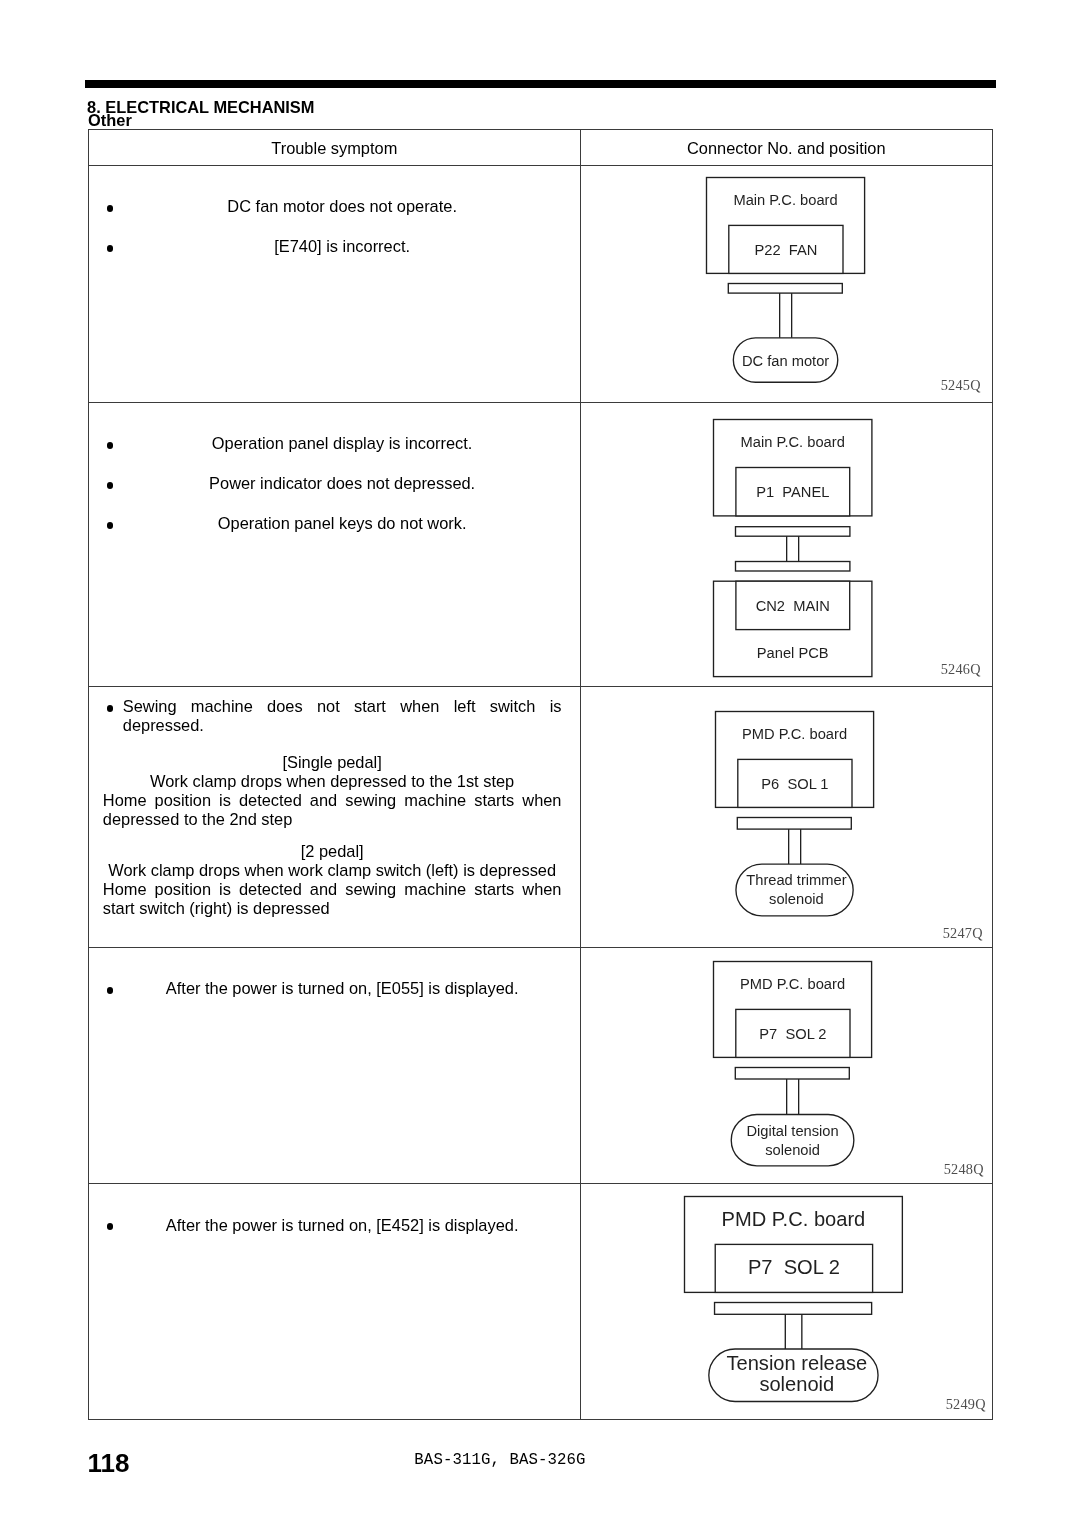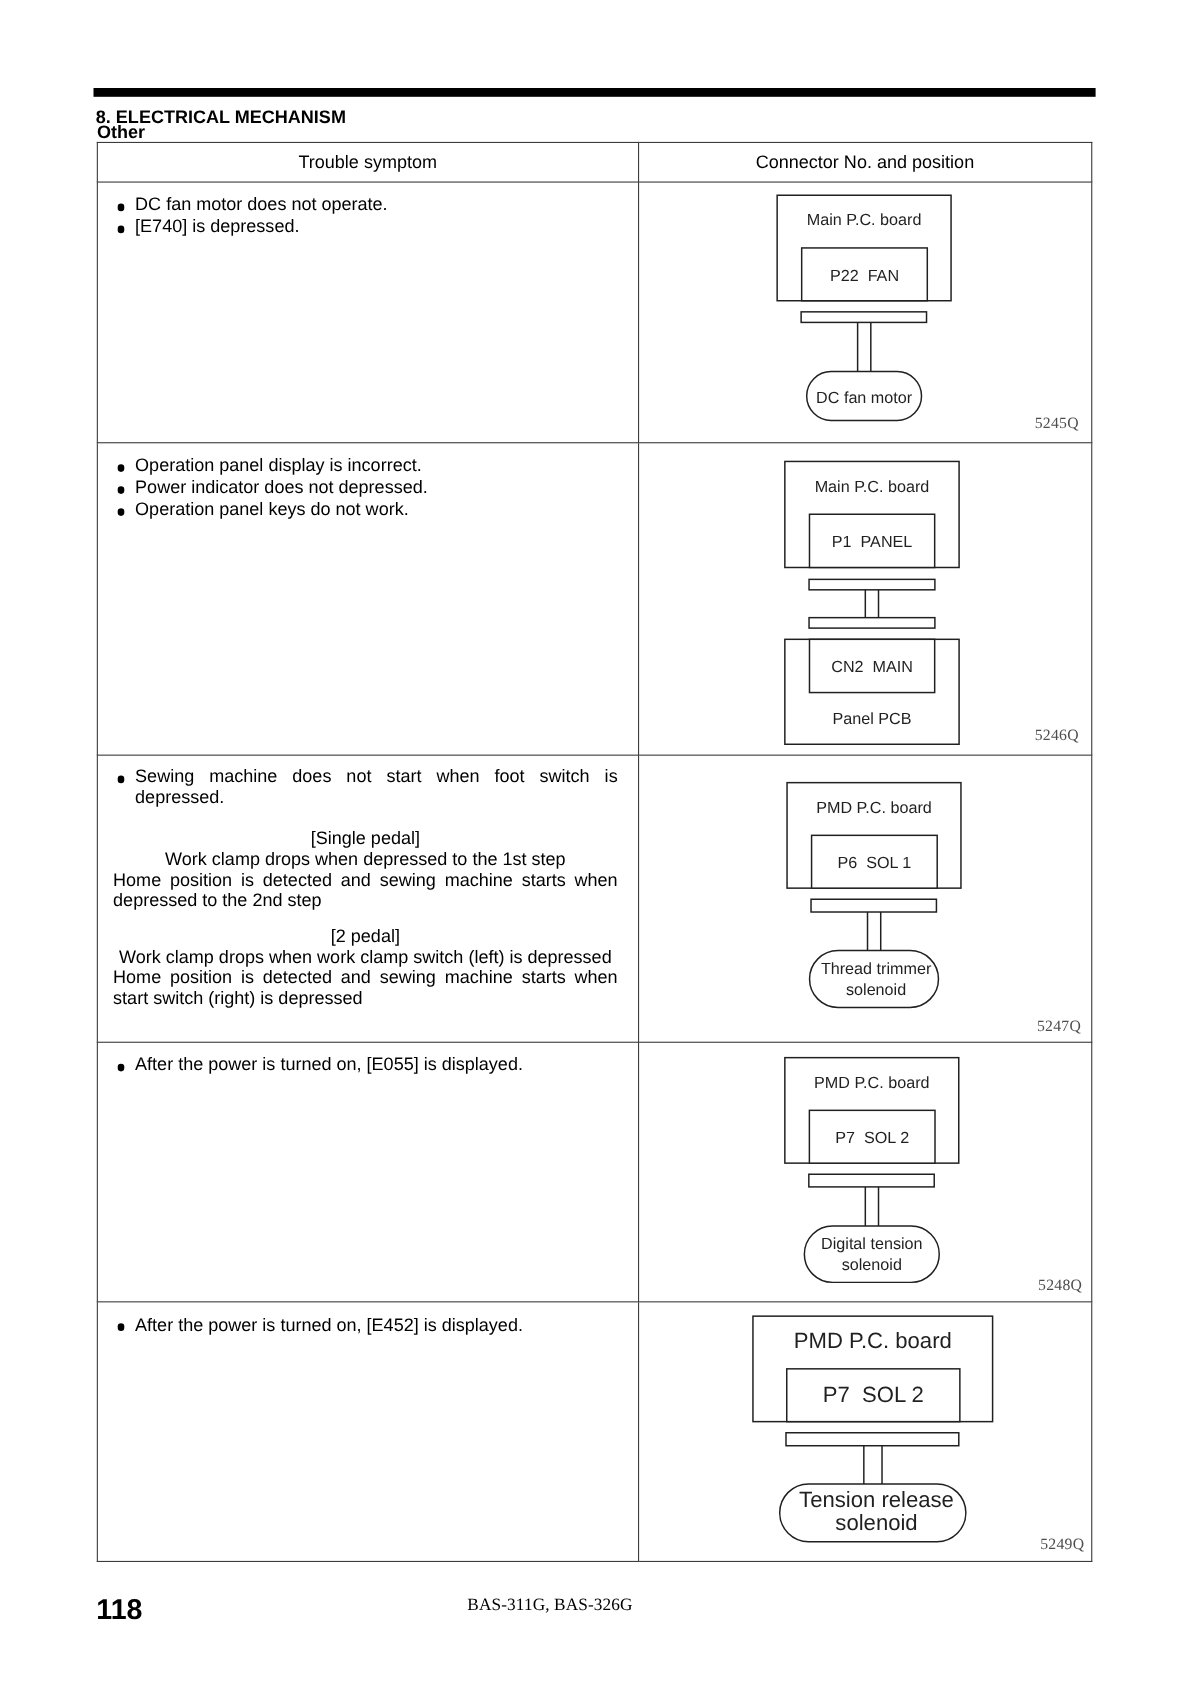--- a/index.html
+++ b/index.html
@@ -37,37 +37,37 @@
 
   .cell-sym { position:relative; }
   .symwrap { padding-top:10px; }
   .symlist { margin:0; padding:0; list-style:none; }
   .symlist li { position:relative; padding-left:34px; font-size:16.40px; line-height:19.95px;
                 text-align:justify; padding-right:18.3px; }
   .symlist li::before {
     content:""; position:absolute; left:17.8px; top:7.8px;
     width:6.9px; height:6.9px; border-radius:50%; background:#000;
   }
-  .symlist li.nojust { text-align:left; }
+  .symlist li.nojust { text-align:center;margin-top:20px; }
   .para { font-size:16.40px; line-height:19.0px; text-align:justify; padding-left:14px;
           padding-right:18.3px; margin:0; }
   .para.nojust { text-align:center; }
   .gap { height:17.0px; }
   .gap2 { height:13.9px; }
   .symwrap.tight .symlist li { line-height:19.2px; }
 
   .cell-fig { position:relative; }
   .figid { position:absolute; font-family:"Liberation Serif", serif;
            font-size:14.3px; color:#1d4ed8; letter-spacing:0.25px; white-space:nowrap; }
   .dsvg { display:block; position:absolute; }
 
   #page-number { position:absolute; left:87.6px; top:1453.2px; font-size:26px;
                  font-weight:bold; line-height:20px; }
   #model-footer { position:absolute; left:0; top:1450px; width:1000px; text-align:center;
-                  font-family:Liberation Serif, serif; font-size:15.7px; line-height:20px;
+                  font-family:Liberation Mono, monospace; font-size:15.7px; line-height:20px;
                   letter-spacing:0.1px; }
 </style>
 </head>
 <body>
 
 <div class="page">
 
   <div id="section-header">8. ELECTRICAL MECHANISM</div>
   <div id="header-rule"></div>
   <div id="group-label">Other</div>
@@ -82,21 +82,21 @@
         <th><span>Trouble symptom</span></th>
         <th><span>Connector No. and position</span></th>
       </tr>
     </thead>
     <tbody>
       <tr style="height:237px">
           <td class="cell-sym">
             <div class="symwrap" style="padding-top:11.8px">
               <ul class="symlist">
                 <li class="symlist-item nojust">DC fan motor does not operate.</li>
-                <li class="symlist-item nojust">[E740] is depressed.</li>
+                <li class="symlist-item nojust">[E740] is incorrect.</li>
               </ul>
             </div>
           </td>
           <td class="cell-fig">
             <svg class="dsvg" style="left:121.0px; top:7.9px;" width="175" height="220" viewBox="0 0 175 220" xmlns="http://www.w3.org/2000/svg" font-family="Liberation Sans, sans-serif">
               <rect x="4.50" y="4.50" width="158.10" height="95.90" fill="#ffffff" stroke="#231f20" stroke-width="1.35"></rect>
               <text x="83.55" y="31.90" font-size="14.70" fill="#231f20" xml:space="preserve" text-anchor="middle">Main P.C. board</text>
               <rect x="26.80" y="52.40" width="114.20" height="48.00" fill="#ffffff" stroke="#231f20" stroke-width="1.35"></rect>
               <text x="83.90" y="82.00" font-size="14.70" fill="#231f20" xml:space="preserve" text-anchor="middle">P22  FAN</text>
               <rect x="26.30" y="110.50" width="114.00" height="9.60" fill="#ffffff" stroke="#231f20" stroke-width="1.35"></rect>
@@ -133,21 +133,21 @@
               <text x="83.80" y="195.60" font-size="14.70" fill="#231f20" xml:space="preserve" text-anchor="middle">CN2  MAIN</text>
               <text x="83.70" y="243.10" font-size="14.70" fill="#231f20" xml:space="preserve" text-anchor="middle">Panel PCB</text>
             </svg>
             <div class="figid" style="right:11.0px; top:258.0px;">5246Q</div>
           </td>
         </tr>
       <tr style="height:261px">
           <td class="cell-sym">
             <div class="symwrap tight" style="padding-top:10.6px">
               <ul class="symlist">
-                <li class="symlist-item">Sewing machine does not start when foot switch is depressed.</li>
+                <li class="symlist-item">Sewing machine does not start when left switch is depressed.</li>
               </ul>
               <div class="gap"></div>
               <p class="para nojust">[Single pedal]</p>
               <p class="para nojust">Work clamp drops when depressed to the 1st step</p>
               <p class="para">Home position is detected and sewing machine starts when depressed to the 2nd step</p>
               <div class="gap gap2"></div>
               <p class="para nojust">[2 pedal]</p>
               <p class="para nojust">Work clamp drops when work clamp switch (left) is depressed</p>
               <p class="para">Home position is detected and sewing machine starts when start switch (right) is depressed</p>
             </div>

